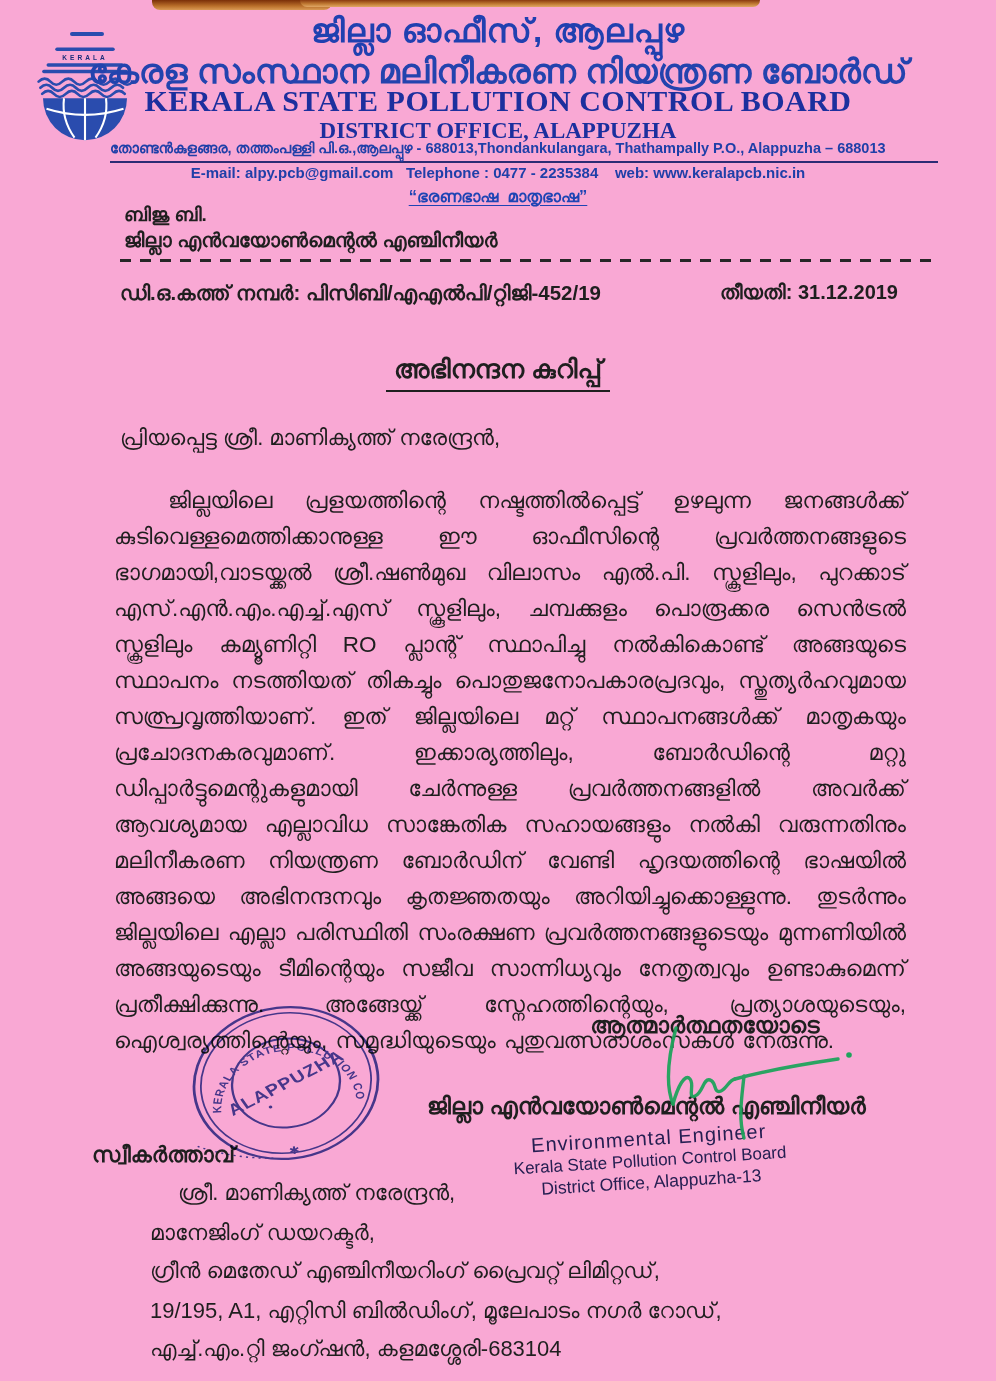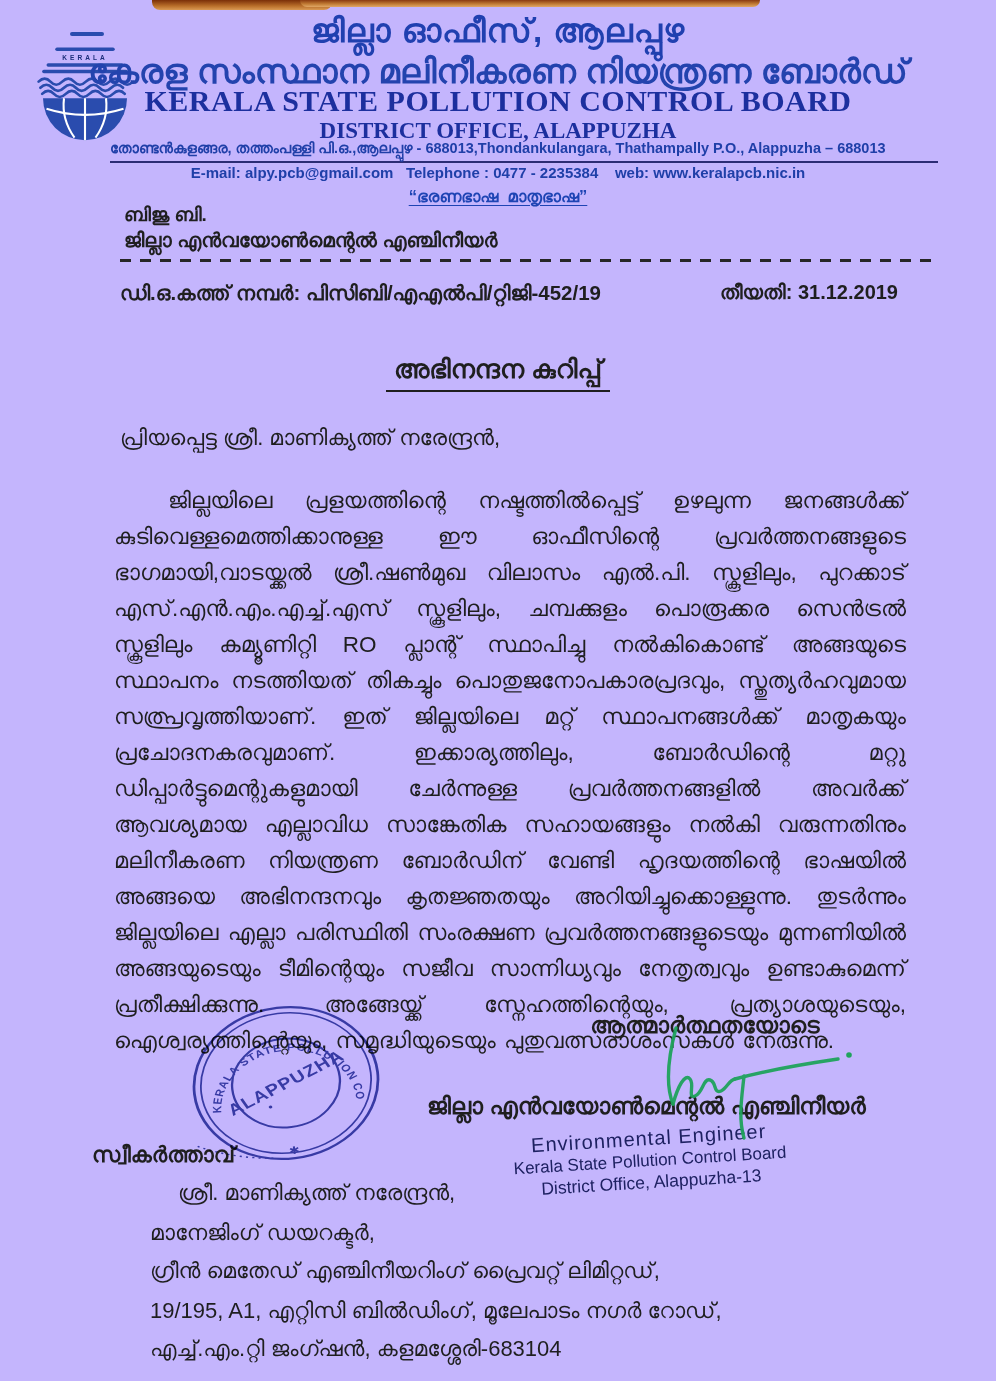--- a/index.html
+++ b/index.html
@@ -1,18 +1,18 @@
 <!DOCTYPE html>
 <html><head>
 <meta charset="utf-8">
 <style>
   html,body{margin:0;padding:0;background:#e8e8e8;}
   .page{
     position:relative; width:996px; height:1381px; margin:0 auto;
-    background:#c4b5fd; overflow:hidden;
+    background:#f9a8d4; overflow:hidden;
     font-family:"Liberation Sans", sans-serif; color:#1f1f1f;
   }
   .abs{position:absolute;}
   
   .artifact{background:linear-gradient(180deg,#8a3a10,#c07a33 55%,#e0a766); border-radius:0 0 8px 8px;}
   .artifact.thick{background:linear-gradient(180deg,#7a2f08,#b96f2a 60%,#d99a55);}
   
   .hdr-ml1{top:12px; left:0; width:100%; text-align:center; font-size:33px; font-weight:bold; color:#2040b0; letter-spacing:1px;}
   .hdr-ml2{top:52px; left:0; width:100%; text-align:center; font-size:34px; font-weight:bold; color:#2343ae;}
   .hdr-en1{top:84px; left:0; width:100%; text-align:center; font-size:30px; font-weight:bold; color:#1c2f9e; font-family:"Liberation Serif", serif; letter-spacing:.5px;}

